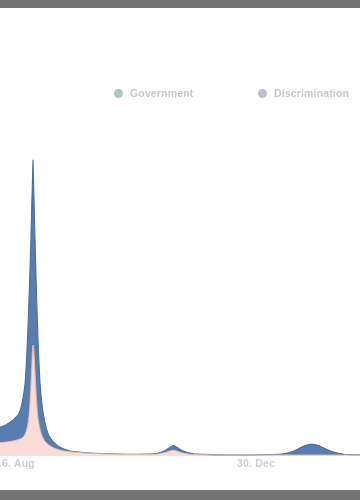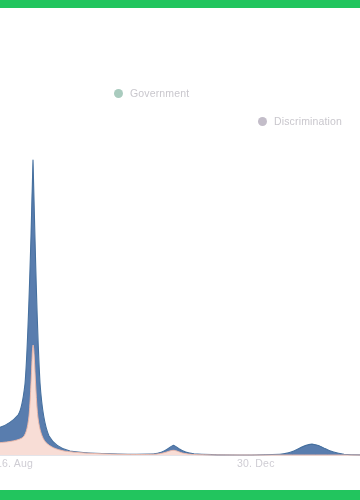--- a/index.html
+++ b/index.html
@@ -12,22 +12,23 @@
     overflow: hidden;
     background: #f0eff2;
     font-family: "Liberation Sans", sans-serif;
     -webkit-font-smoothing: antialiased;
   }
 
   #viewport {
     position: relative;
     width: 360px;
     height: 500px;
-    background: #22c55e;
+    background: #737373;
     overflow: hidden;
+    font-weight: bold;
   }
 
   
   #card {
     position: absolute;
     left: 0;
     top: 8px;
     width: 360px;
     height: 482px;
     background: #ffffff;
@@ -57,21 +58,21 @@
     flex: 0 0 auto;
     display: block;
   }
   .legend-label {
     font-size: 10.5px;
     letter-spacing: .15px;
     color: #c9c7cd;
     line-height: 1;
   }
   #legend-item-1 { left: 114px; }
-  #legend-item-2 { left: 258px; margin-top: 28px; }
+  #legend-item-2 { left: 258px; }
 
   
   #chart-area {
     position: absolute;
     left: 0;
     top: 0;
     width: 360px;
     height: 482px;
   }
   #chart-svg {

